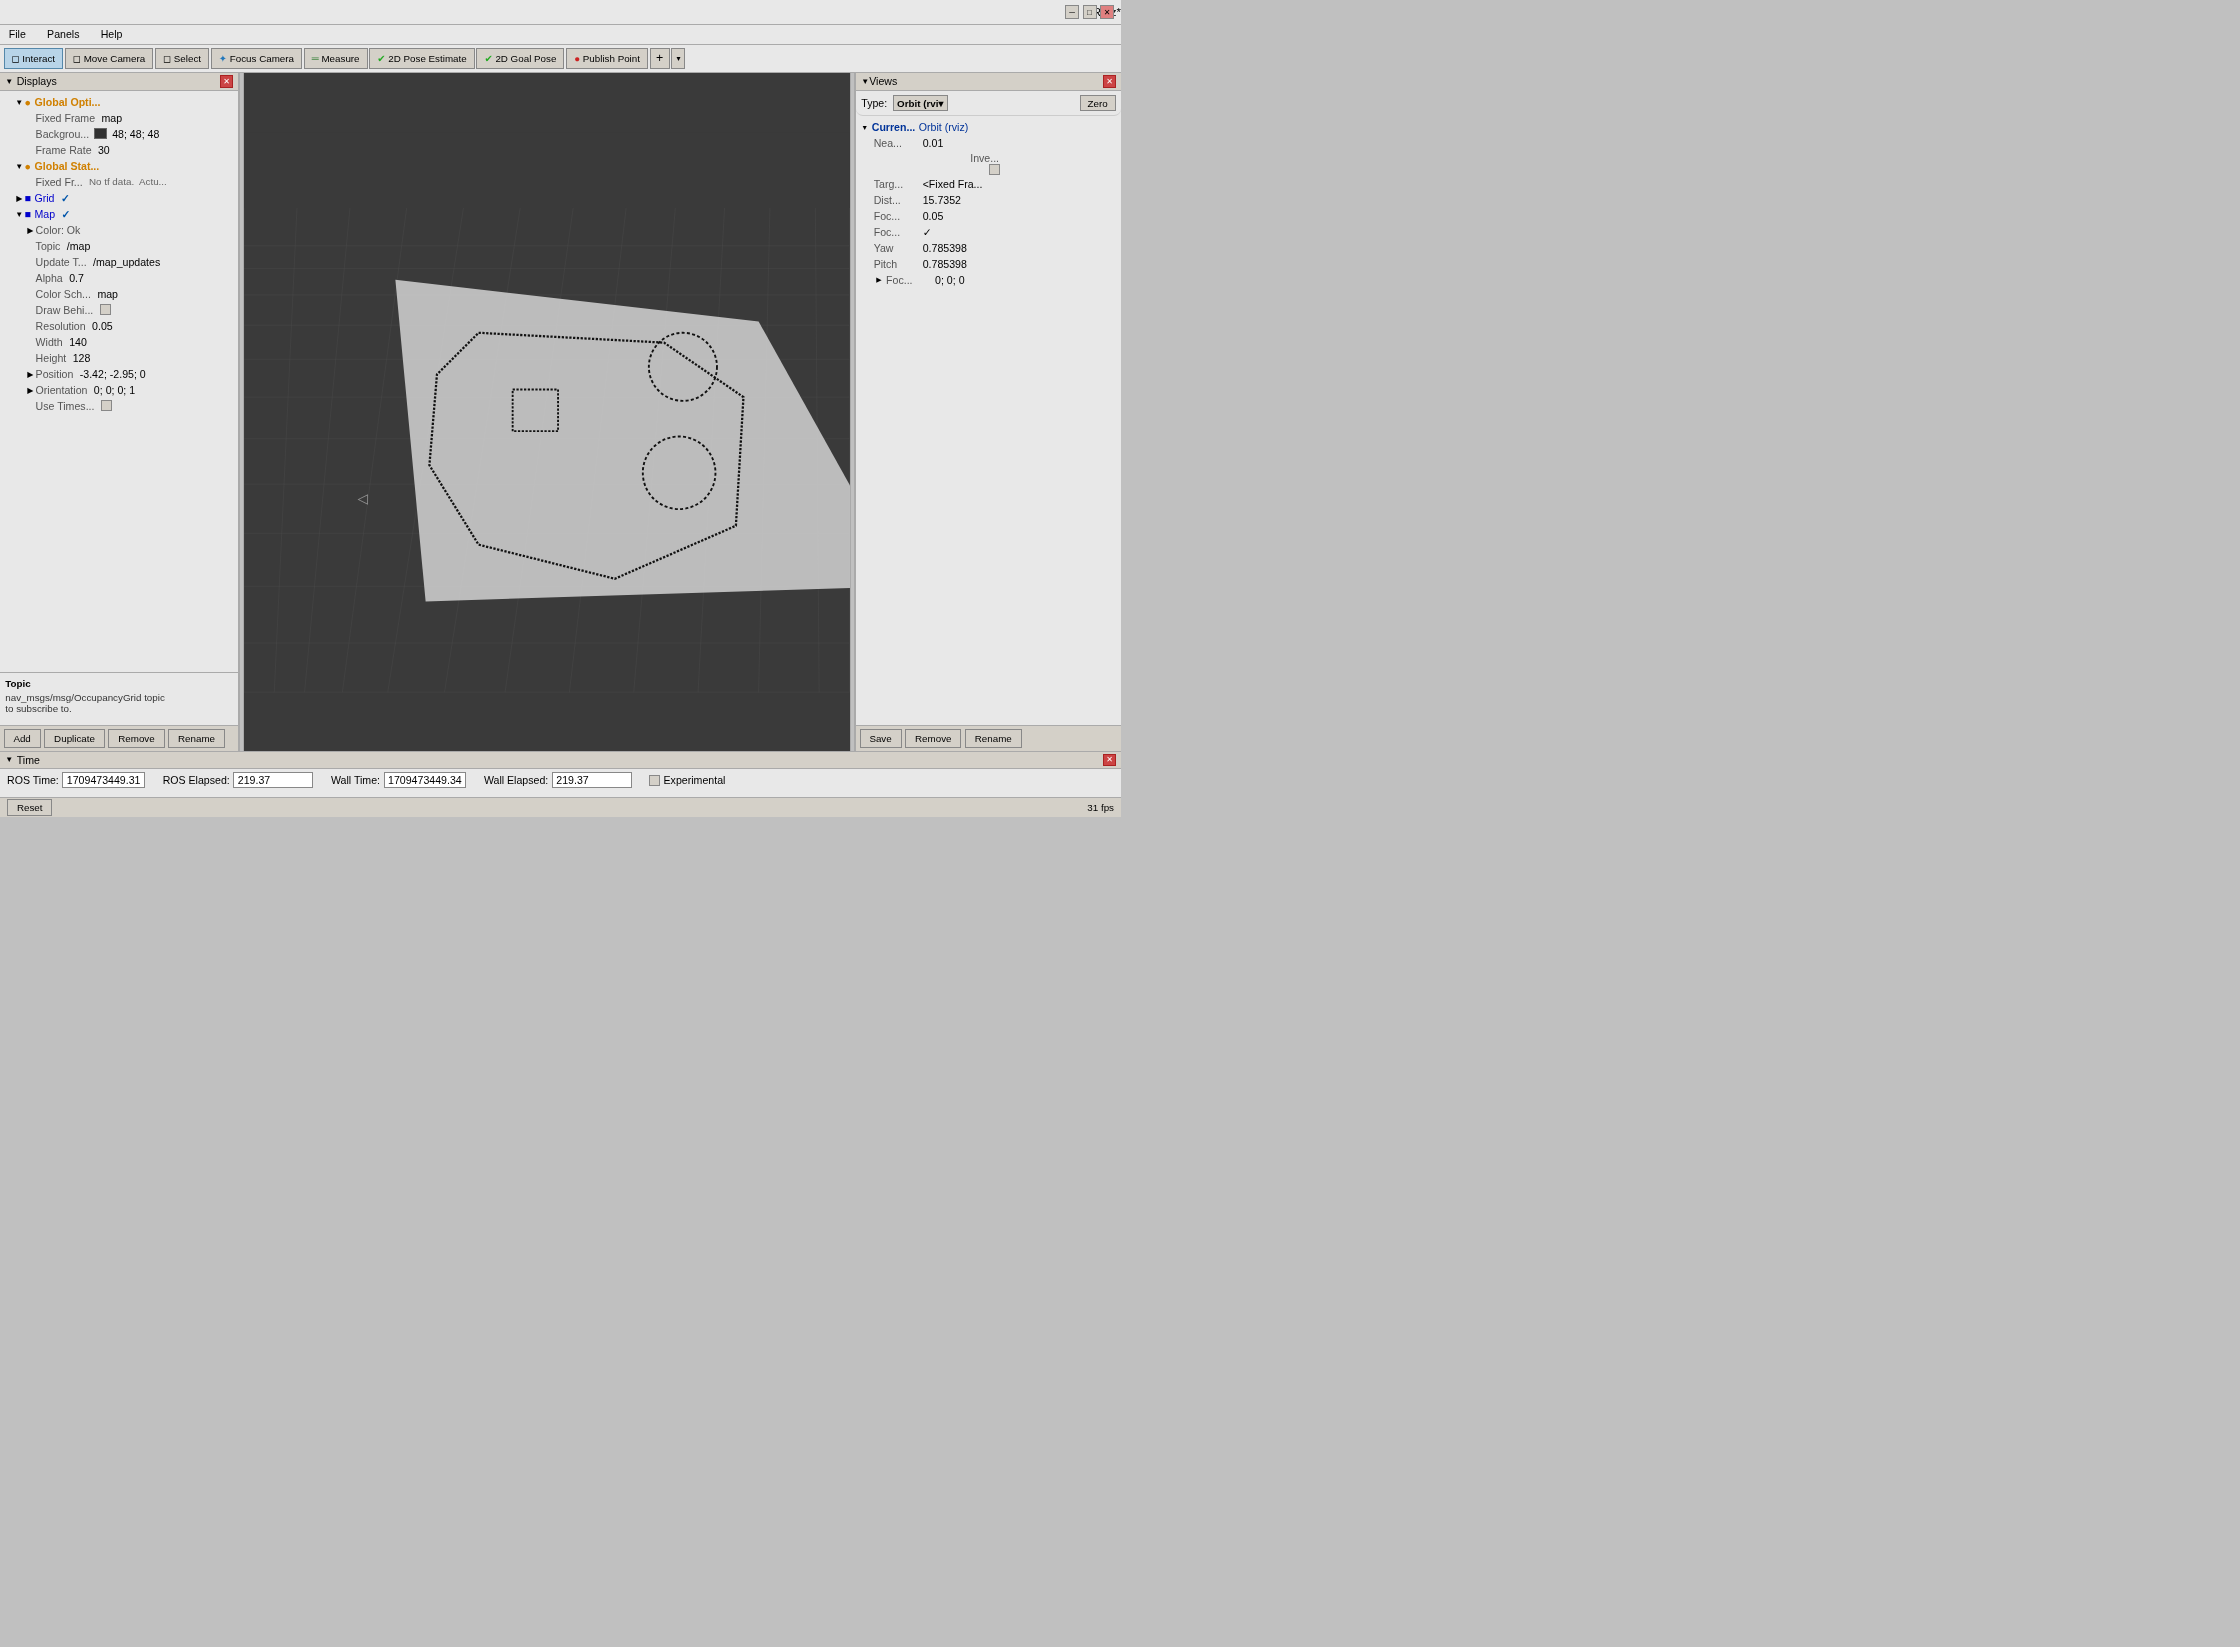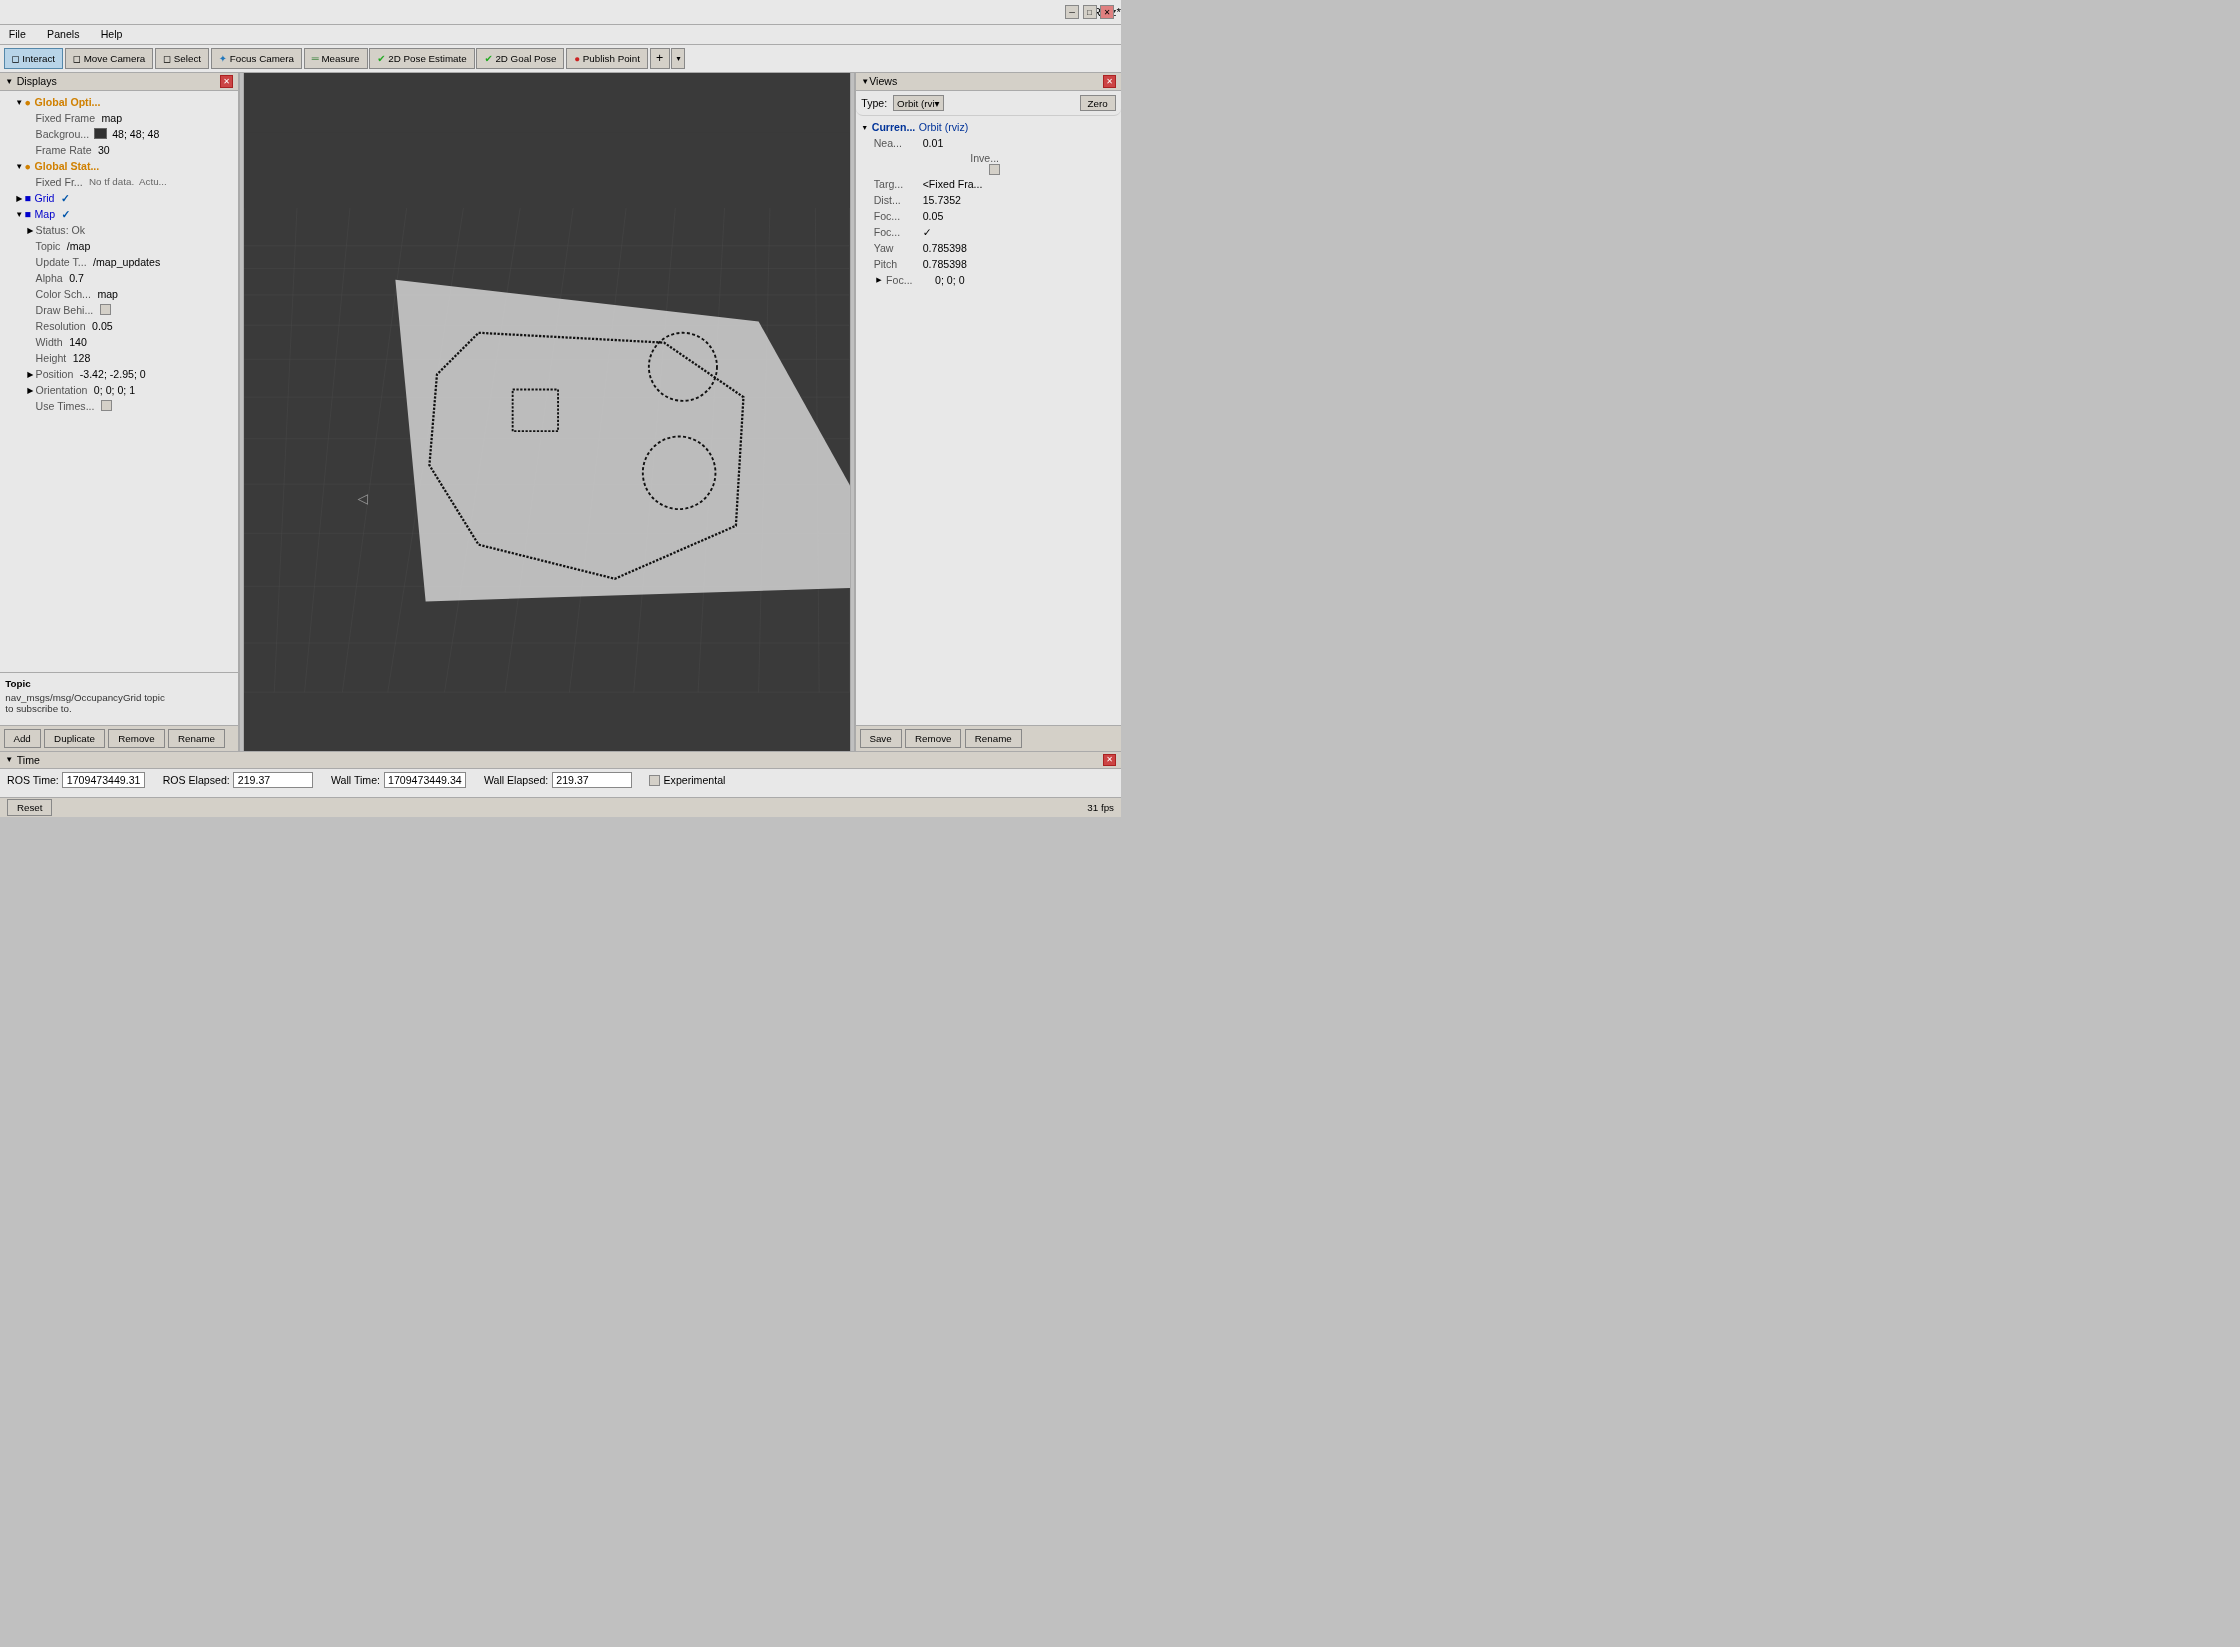--- a/index.html
+++ b/index.html
@@ -231,20 +231,21 @@
     .views-type-label { font-size: 10.6px; }
     .views-type-dropdown {
       background: #d4d0c8;
       border: 0.9px solid #888;
       padding: 1.8px 3.5px;
       font-size: 9.8px;
       cursor: pointer;
       display: flex;
       align-items: center;
       gap: 1.8px;
+      font-weight: bold;
     }
     .views-zero-btn {
       padding: 1.8px 7px;
       background: #d4d0c8;
       border: 0.9px solid #888;
       cursor: pointer;
       font-size: 9.8px;
       margin-left: auto;
     }
     #views-tree {
@@ -479,21 +480,21 @@
         <span class="tree-expand">▼</span>
         <span class="tree-label">
           <span class="color-blue">■</span>
           <span class="tree-key color-blue">Map</span>
           <span class="check-blue">&nbsp;✓</span>
         </span>
       </div>
       <div class="tree-item tree-indent-2">
         <span class="tree-expand">▶</span>
         <span class="tree-label">
-          <span class="tree-key">Status: Ok</span>
+          <span class="tree-key">Color: Ok</span>
         </span>
       </div>
       <div class="tree-item tree-indent-2">
         <span class="tree-expand">&nbsp;</span>
         <span class="tree-label">
           <span class="tree-key">Topic</span>
           <span class="tree-value">&nbsp;/map</span>
         </span>
       </div>
       <div class="tree-item tree-indent-2">

